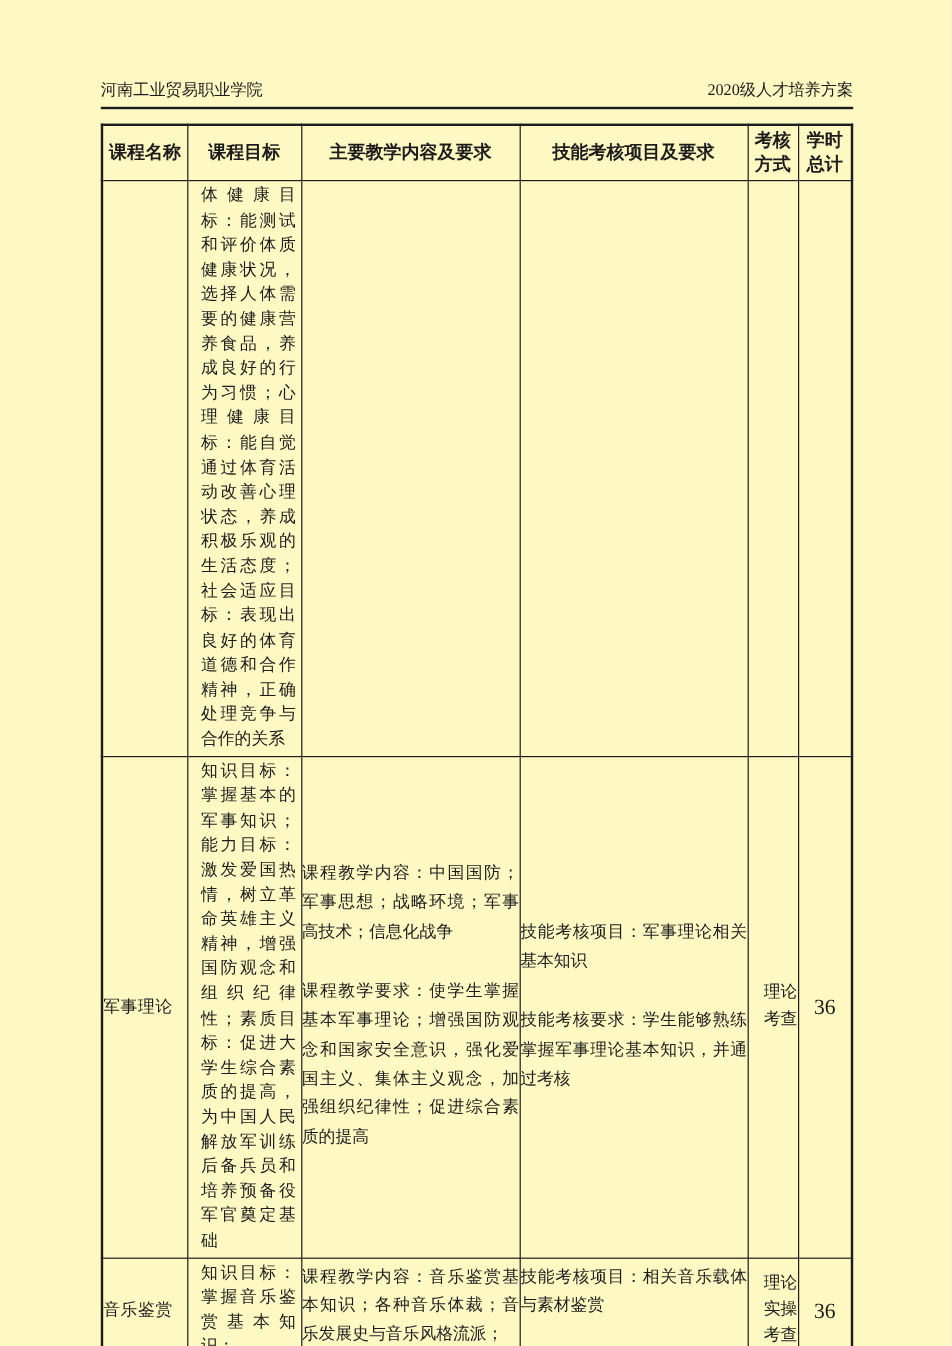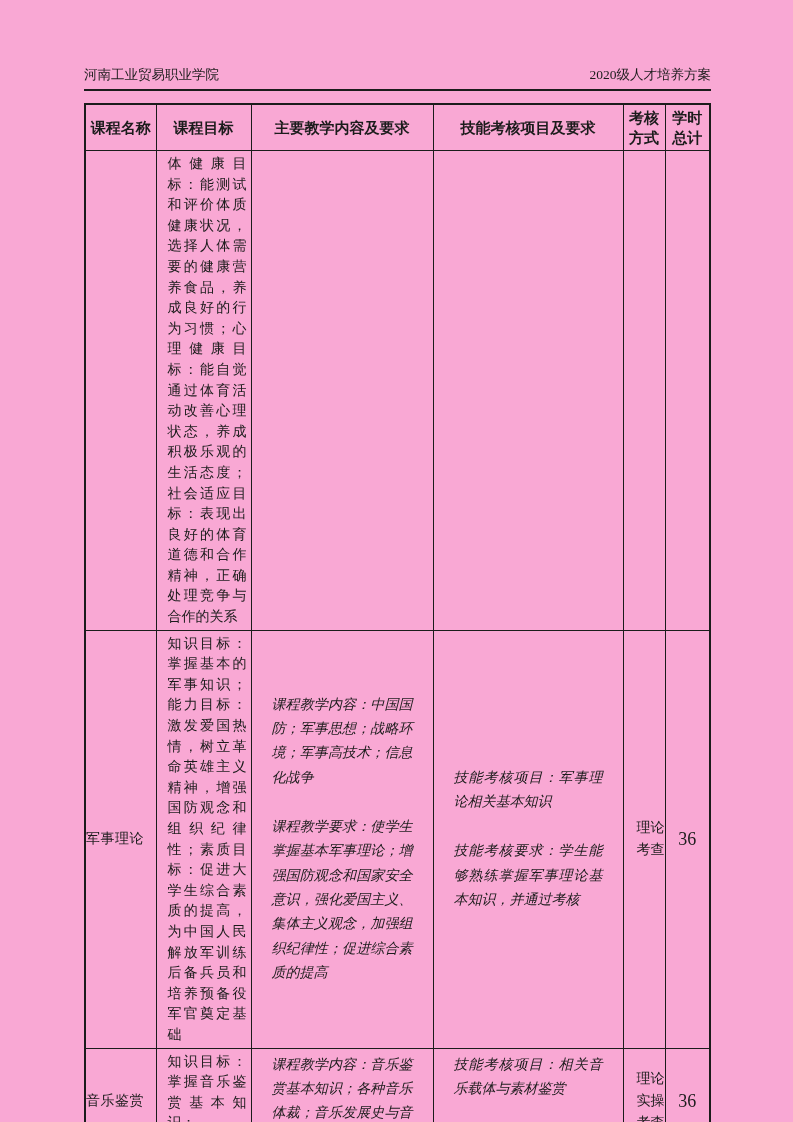--- a/index.html
+++ b/index.html
@@ -1,20 +1,20 @@
 <!DOCTYPE html>
 <html><head>
 <meta charset="utf-8">
 <style>
   html,body { margin:0; padding:0; background:#e8e8e8; }
   .page {
     position: relative;
     width: 793px; height: 1122px;
     margin: 0 auto;
-    background: #f9a8d4;
+    background: #fef9c3;
     font-family: "Liberation Serif", "DejaVu Serif", serif;
     color: #1c1c1c;
     overflow: hidden;
   }
   .content { position: absolute; left: 84px; top: 66px; width: 627px; }
 
   .doc-header {
     display: flex; justify-content: space-between; align-items: flex-end;
     font-size: 13.5px; line-height: 17px;
     padding-bottom: 6px;
@@ -55,22 +55,21 @@
     font-size: 14px; line-height: 20.6px;
     text-align: justify; text-justify: inter-character;
     word-break: break-all;
     padding: 3px 4px 2px 11px;
   }
   td.cell-content, td.cell-assess {
     font-size: 14px; line-height: 24.4px;
     text-align: justify; text-justify: inter-character;
     word-break: break-all;
     white-space: pre-line;
-    padding: 4px 20px;
-    font-style: italic;
+    padding: 4px 0;
   }
   td.v-mid { vertical-align: middle; }
   td.v-top { vertical-align: top; }
   td.cell-method {
     text-align: right; vertical-align: middle;
     font-size: 14px; line-height: 22px;
     white-space: pre-line;
   }
   td.cell-hours {
     text-align: center; vertical-align: middle;

